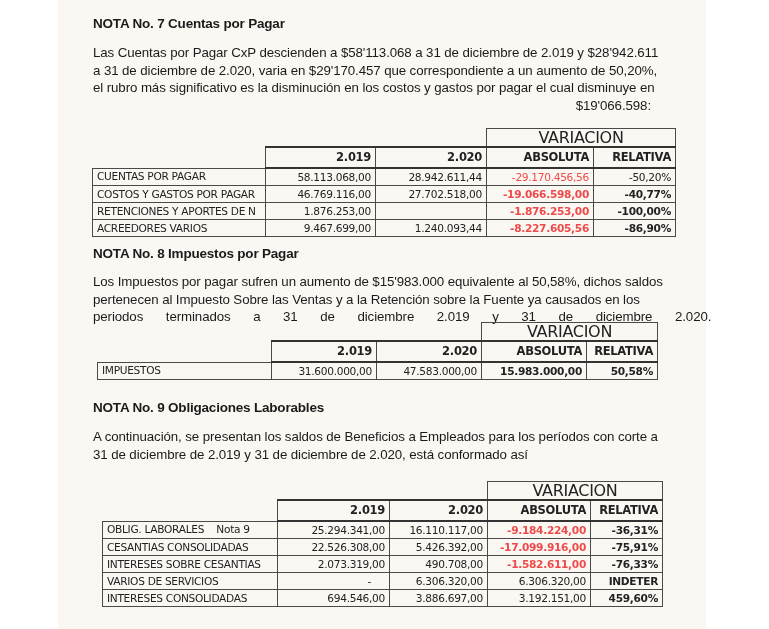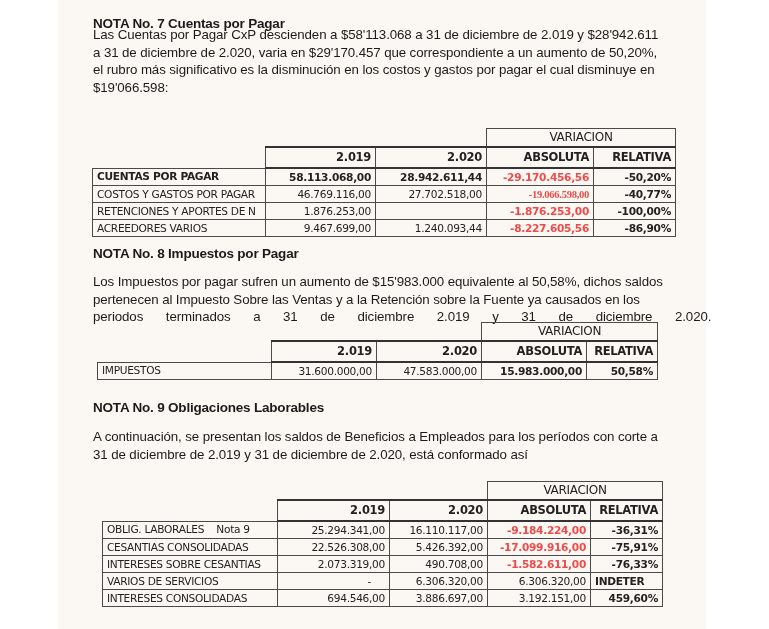--- a/index.html
+++ b/index.html
@@ -30,35 +30,35 @@
     position:absolute; border-collapse:collapse;
     font-family:"DejaVu Sans", sans-serif; font-size:10.6px;
     letter-spacing:-0.3px; color:#222;
   }
   table.fin td {
     border:1px solid #4a4a4a; padding:0 4px; height:16px; line-height:15px;
     white-space:nowrap;
   }
   table.fin td.blank { border:none; }
   table.fin td.num { text-align:right; }
-  table.fin td.ctr { text-align:left; }
+  table.fin td.ctr { text-align:right; }
   table.fin td.hdr { font-weight:bold; text-align:right; border-top:2px solid #333; border-bottom:2px solid #333; height:19px; font-size:11.5px; }
   table.fin td.hdr.ctr { text-align:right; }
-  table.fin td.var { text-align:center; font-weight:normal; font-size:12px; height:17px; }
+  table.fin td.var { text-align:center; font-weight:normal; font-size:16px; height:17px; }
   table.fin td.lbl { text-align:left; }
-  table.fin tr.bold td { font-weight:bold; }
+  table.fin tr.bold td { font-weight:normal; }
   table.fin td.neg { color:#ef4a4a;padding-left:12px; }
 </style>
 </head>
 <body>
 
 <div class="page" style="background: rgb(251, 247, 243);"></div>
 
 <div class="abs note-title" style="left:93px; top:16px;">NOTA No. 7 Cuentas por Pagar</div>
-<div class="abs para" style="left:93px; top:26px;">
+<div class="abs para" style="left:93px; top:44px;text-align:right;">
   <span class="line">Las Cuentas por Pagar CxP descienden a $58'113.068 a 31 de diciembre de 2.019 y $28'942.611</span>
   <span class="line">a 31 de diciembre de 2.020, varia en $29'170.457 que correspondiente a un aumento de 50,20%,</span>
   <span class="line">el rubro más significativo es la disminución en los costos y gastos por pagar el cual disminuye en</span>
   <span class="line">$19'066.598:</span>
 </div>
 
 <table class="fin" style="left:92px; top:128px;">
   <colgroup>
       <col style="width:173px">
       <col style="width:110px">
@@ -84,21 +84,21 @@
     <td class="lbl">CUENTAS POR PAGAR</td>
     <td class="num">58.113.068,00</td>
     <td class="num">28.942.611,44</td>
     <td class="num neg" style="color: rgb(239, 74, 74);">-29.170.456,56</td>
     <td class="num">-50,20%</td>
   </tr>
   <tr>
     <td class="lbl">COSTOS Y GASTOS POR PAGAR</td>
     <td class="num">46.769.116,00</td>
     <td class="num">27.702.518,00</td>
-    <td class="num neg" style="font-weight: bold; color: rgb(239, 74, 74); font-family: Liberation Serif, serif;">-19.066.598,00</td>
+    <td class="num neg" style="font-weight: bold; color: rgb(239, 74, 74);">-19.066.598,00</td>
     <td class="num" style="font-weight:bold">-40,77%</td>
   </tr>
   <tr>
     <td class="lbl">RETENCIONES Y APORTES DE N</td>
     <td class="num">1.876.253,00</td>
     <td class="num"></td>
     <td class="num neg" style="font-weight: bold; color: rgb(239, 74, 74); margin-left: 12px;">-1.876.253,00</td>
     <td class="num" style="font-weight:bold">-100,00%</td>
   </tr>
   <tr>

